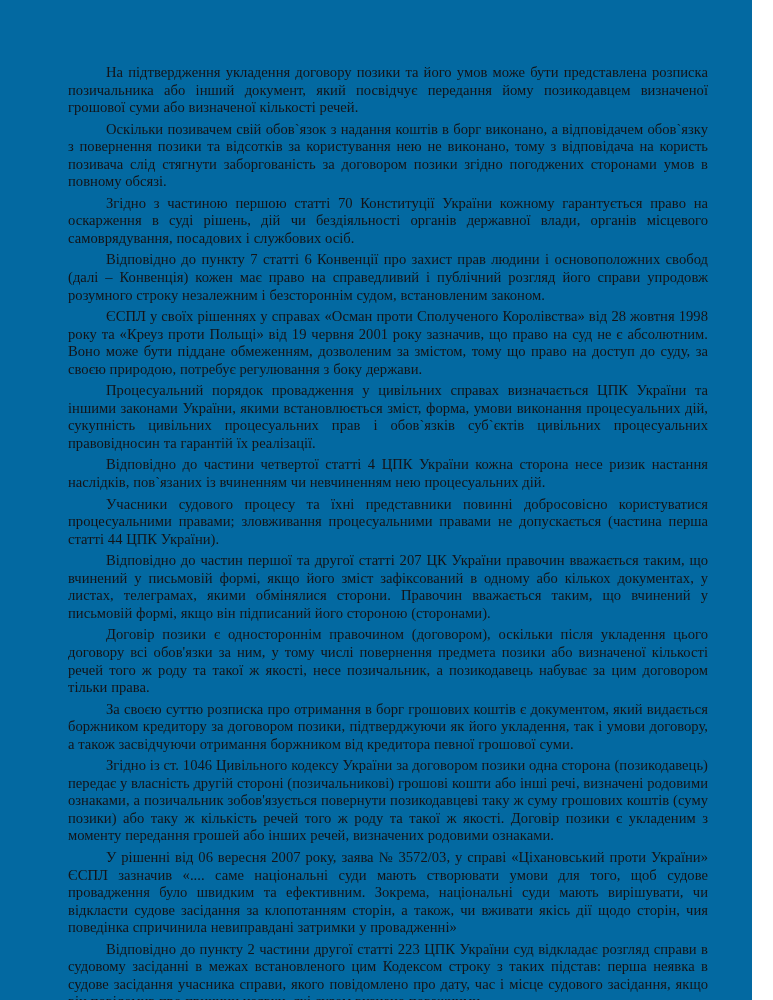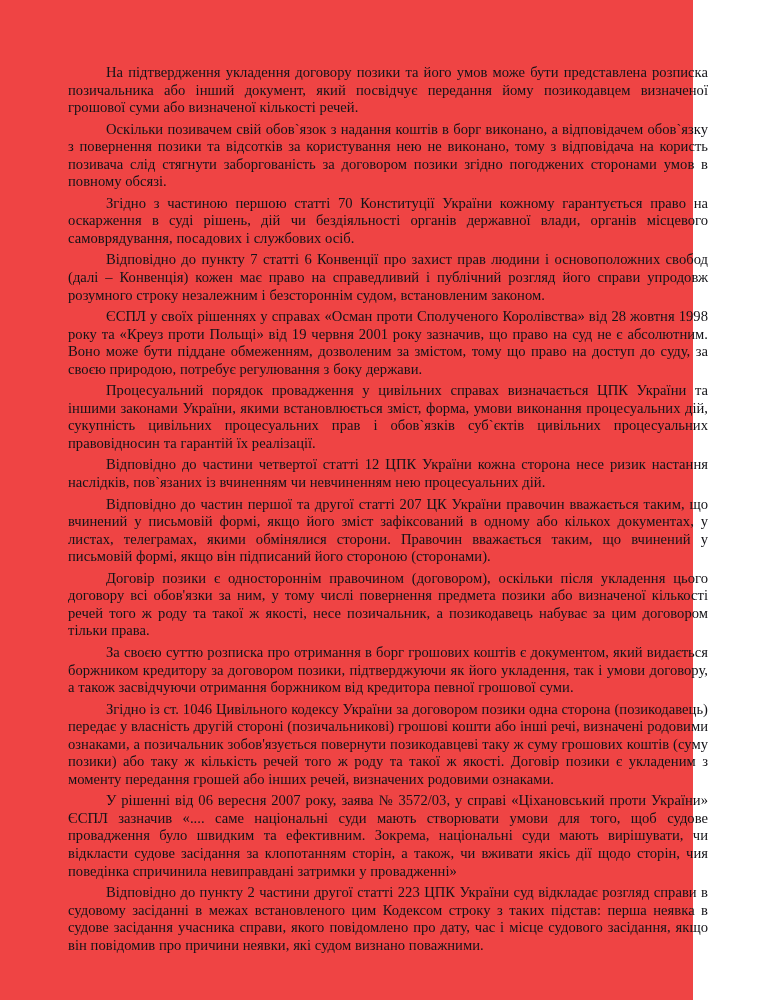--- a/index.html
+++ b/index.html
@@ -13,23 +13,23 @@
     height: 1000px;
     overflow: hidden;
     font-family: "Liberation Serif", "DejaVu Serif", serif;
     color: #16161a;
     -webkit-font-smoothing: none;
   }
 
   
   .page {
     position: relative;
-    width: 693px;
+    width: 752px;
     height: 1000px;
-    background: #ef4444;
+    background: #0369a1;
     box-sizing: border-box;
   }
 
   
   .doc-body {
     position: absolute;
     left: 68px;
     top: 64px;
     width: 640px;
   }
@@ -62,21 +62,22 @@
 <body>
 
 <div class="page">
   <div class="doc-body">
     <p class="para">На підтвердження укладення договору позики та його умов може бути представлена розписка позичальника або інший документ, який посвідчує передання йому позикодавцем визначеної грошової суми або визначеної кількості речей.</p>
     <p class="para">Оскільки позивачем свій обов`язок з надання коштів в борг виконано, а відповідачем обов`язку з повернення позики та відсотків за користування нею не виконано, тому з відповідача на користь позивача слід стягнути заборгованість за договором позики згідно погоджених сторонами умов в повному обсязі.</p>
     <p class="para">Згідно з частиною першою статті 70 Конституції України кожному гарантується право на оскарження в суді рішень, дій чи бездіяльності органів державної влади, органів місцевого самоврядування, посадових і службових осіб.</p>
     <p class="para">Відповідно до пункту 7 статті 6 Конвенції про захист прав людини і основоположних свобод (далі – Конвенція) кожен має право на справедливий і публічний розгляд його справи упродовж розумного строку незалежним і безстороннім судом, встановленим законом.</p>
     <p class="para">ЄСПЛ у своїх рішеннях у справах «Осман проти Сполученого Королівства» від 28 жовтня 1998 року та «Креуз проти Польщі» від 19 червня 2001 року зазначив, що право на суд не є абсолютним. Воно може бути піддане обмеженням, дозволеним за змістом, тому що право на доступ до суду, за своєю природою, потребує регулювання з боку держави.</p>
     <p class="para">Процесуальний порядок провадження у цивільних справах визначається ЦПК України та іншими законами України, якими встановлюється зміст, форма, умови виконання процесуальних дій, сукупність цивільних процесуальних прав і обов`язків суб`єктів цивільних процесуальних правовідносин та гарантій їх реалізації.</p>
-    <p class="para">Відповідно до частини четвертої статті 12 ЦПК України кожна сторона несе ризик настання наслідків, пов`язаних із вчиненням чи невчиненням нею процесуальних дій.</p>
+    <p class="para">Відповідно до частини четвертої статті 4 ЦПК України кожна сторона несе ризик настання наслідків, пов`язаних із вчиненням чи невчиненням нею процесуальних дій.</p>
+    <p class="para">Учасники судового процесу та їхні представники повинні добросовісно користуватися процесуальними правами; зловживання процесуальними правами не допускається (частина перша статті 44 ЦПК України).</p>
     <p class="para">Відповідно до частин першої та другої статті 207 ЦК України правочин вважається таким, що вчинений у письмовій формі, якщо його зміст зафіксований в одному або кількох документах, у листах, телеграмах, якими обмінялися сторони. Правочин вважається таким, що вчинений у письмовій формі, якщо він підписаний його стороною (сторонами).</p>
     <p class="para">Договір позики є одностороннім правочином (договором), оскільки після укладення цього договору всі обов'язки за ним, у тому числі повернення предмета позики або визначеної кількості речей того ж роду та такої ж якості, несе позичальник, а позикодавець набуває за цим договором тільки права.</p>
     <p class="para">За своєю суттю розписка про отримання в борг грошових коштів є документом, який видається боржником кредитору за договором позики, підтверджуючи як його укладення, так і умови договору, а також засвідчуючи отримання боржником від кредитора певної грошової суми.</p>
     <p class="para">Згідно із ст. 1046 Цивільного кодексу України за договором позики одна сторона (позикодавець) передає у власність другій стороні (позичальникові) грошові кошти або інші речі, визначені родовими ознаками, а позичальник зобов'язується повернути позикодавцеві таку ж суму грошових коштів (суму позики) або таку ж кількість речей того ж роду та такої ж якості. Договір позики є укладеним з моменту передання грошей або інших речей, визначених родовими ознаками.</p>
     <p class="para">У рішенні від 06 вересня 2007 року, заява № 3572/03, у справі «Ціхановський проти України» ЄСПЛ зазначив      «.... саме національні суди мають створювати умови для   того, щоб судове провадження було швидким та ефективним. Зокрема, національні суди мають вирішувати, чи відкласти судове засідання за   клопотанням сторін,  а також, чи вживати якісь дії щодо сторін, чия поведінка спричинила невиправдані затримки у провадженні»</p>
     <p class="para">Відповідно до пункту 2 частини другої статті 223 ЦПК України суд відкладає розгляд справи в судовому засіданні в межах встановленого цим Кодексом строку з таких підстав: перша неявка в судове засідання учасника справи, якого повідомлено про дату, час і місце судового засідання, якщо він повідомив про причини неявки, які судом визнано поважними.</p>
   </div>
 </div>
 
 </body></html>

